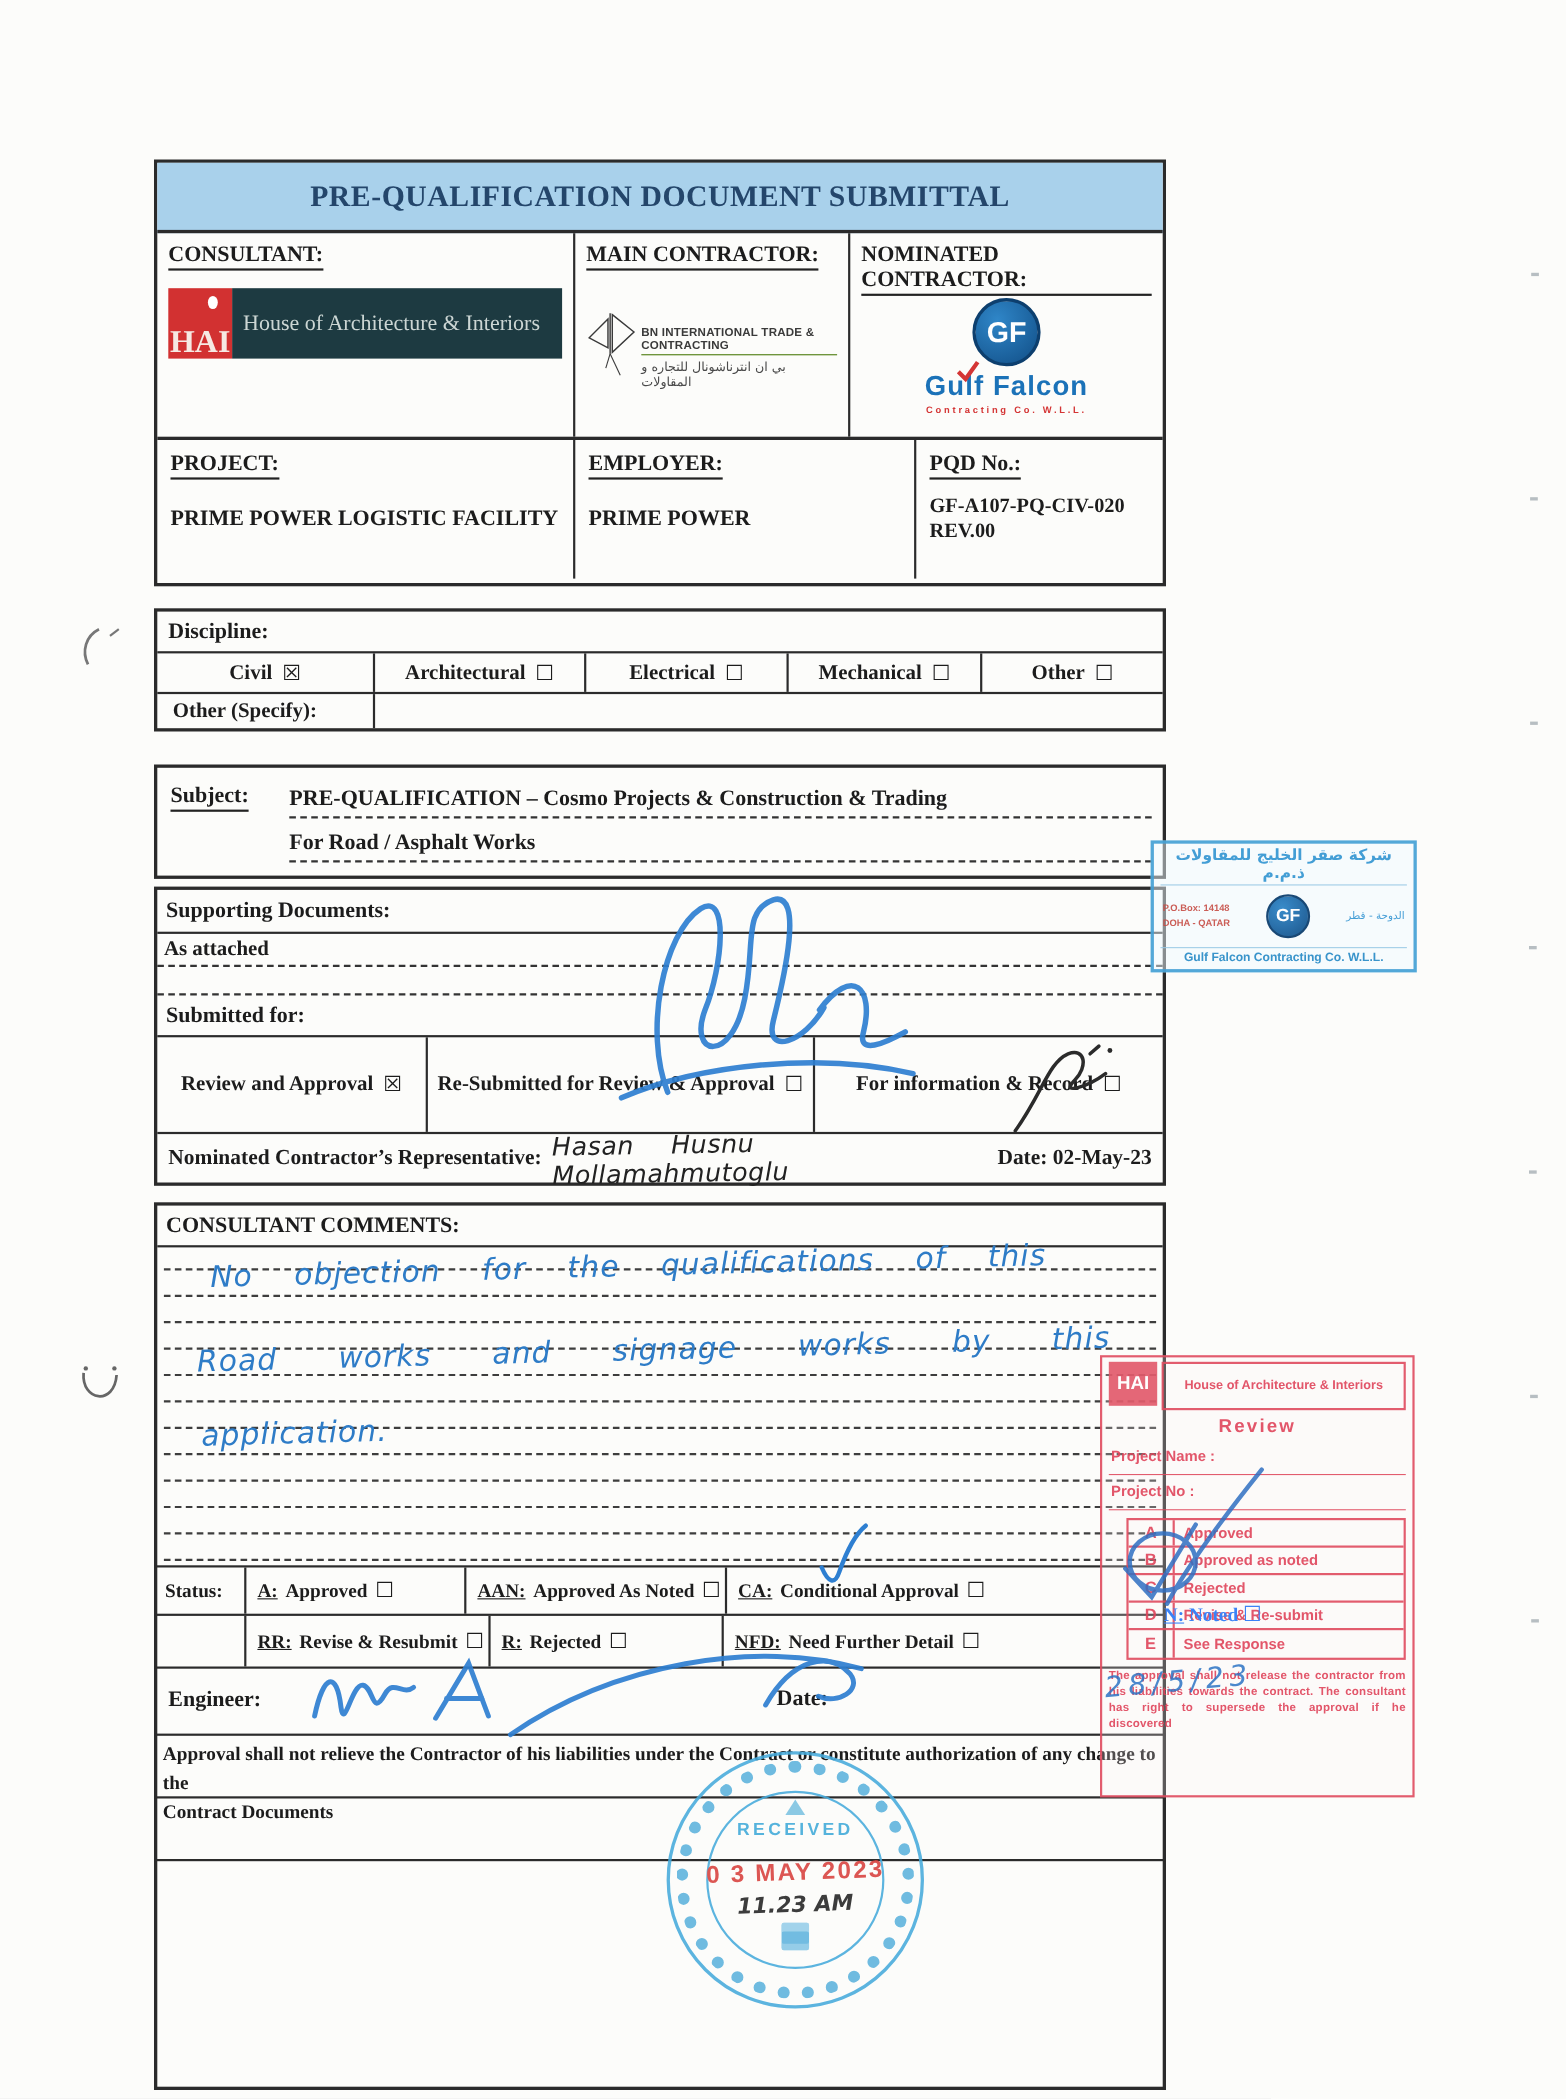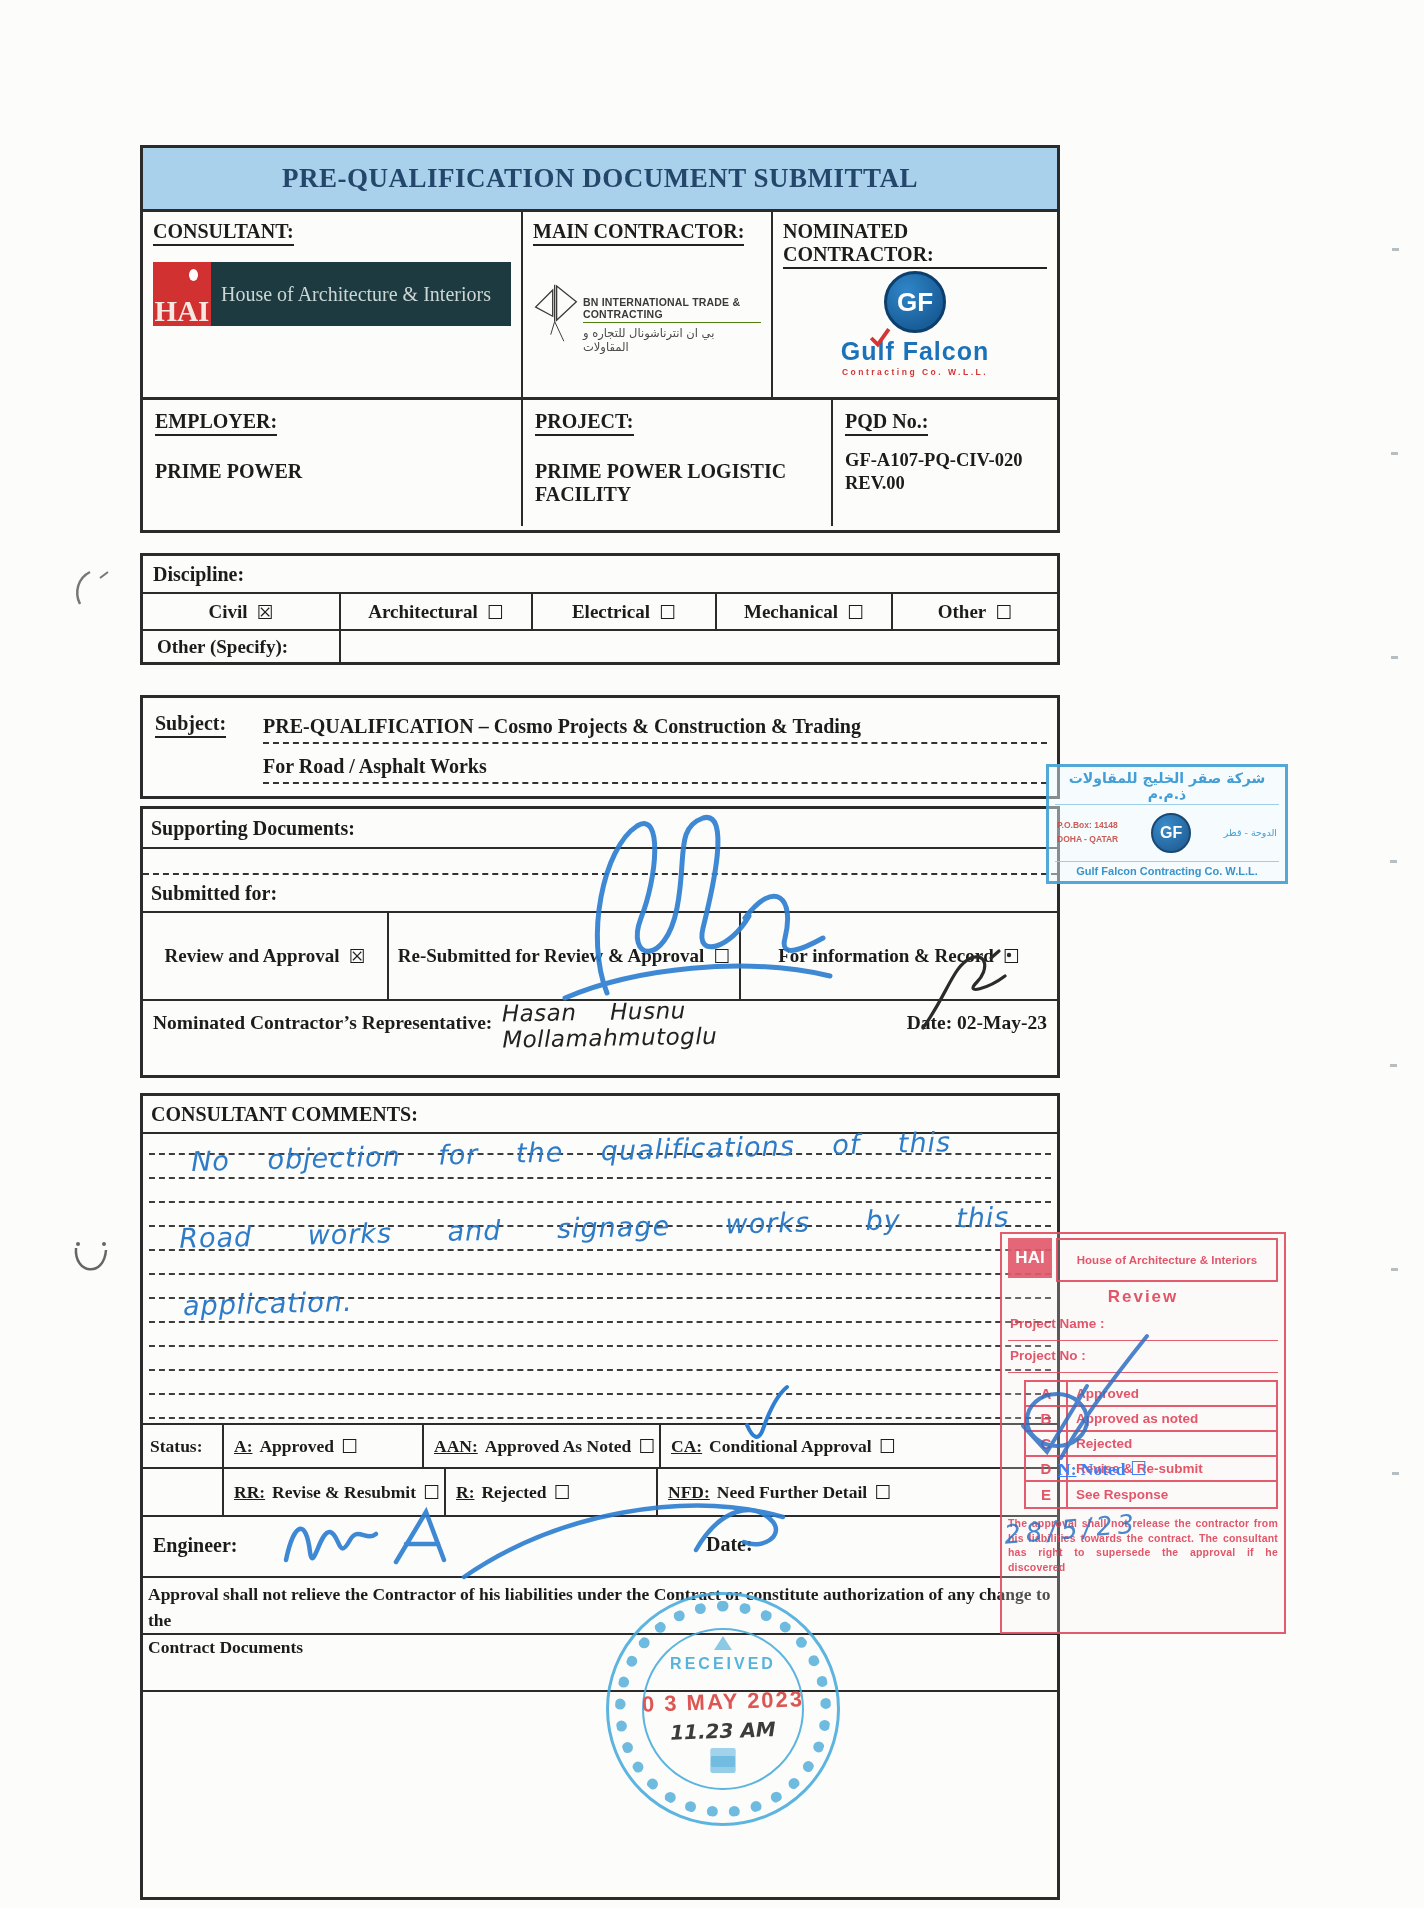--- a/index.html
+++ b/index.html
@@ -179,26 +179,26 @@
             <svg class="gf-check" width="22" height="22" viewBox="0 0 20 20">
               <path d="M2 10 L8 16 L18 2" stroke="#d43535" stroke-width="3.5" fill="none"></path>
             </svg>
           </div>
           <div class="gf-sub">Contracting Co. W.L.L.</div>
         </div>
       </div>
     </div>
     <div class="details">
       <div class="dcell">
+        <span class="ul">PROJECT:</span>
+        <div class="dval">PRIME POWER LOGISTIC FACILITY</div>
+      </div>
+      <div class="dcell">
         <span class="ul">EMPLOYER:</span>
         <div class="dval">PRIME POWER</div>
-      </div>
-      <div class="dcell">
-        <span class="ul">PROJECT:</span>
-        <div class="dval">PRIME POWER LOGISTIC FACILITY</div>
       </div>
       <div class="dcell">
         <span class="ul">PQD No.:</span>
         <div class="dval pq">GF-A107-PQ-CIV-020</div>
         <div class="dval pq" style="margin-top:2px">REV.00</div>
       </div>
     </div>
   </section>
 
   <section class="sec t2">
@@ -236,20 +236,21 @@
   <section class="sec t3">
     <span class="ul subj-label">Subject:</span>
     <div class="subj-lines">
       <div class="sline">PRE-QUALIFICATION – Cosmo Projects &amp; Construction &amp; Trading</div>
       <div class="sline">For Road / Asphalt Works</div>
     </div>
   </section>
 
   <section class="sec t4">
     <div class="sdlabel">Supporting Documents:</div>
+    <div class="attached">As attached</div>
     <div class="blankline"></div>
     <div class="subfor">Submitted for:</div>
     <div class="opts3">
       <div class="opt">
         <span>Review and Approval</span>
         <span class="cb">☒</span>
       </div>
       <div class="opt">
         <span>Re-Submitted for Review &amp; Approval</span>
         <span class="cb">☐</span>

